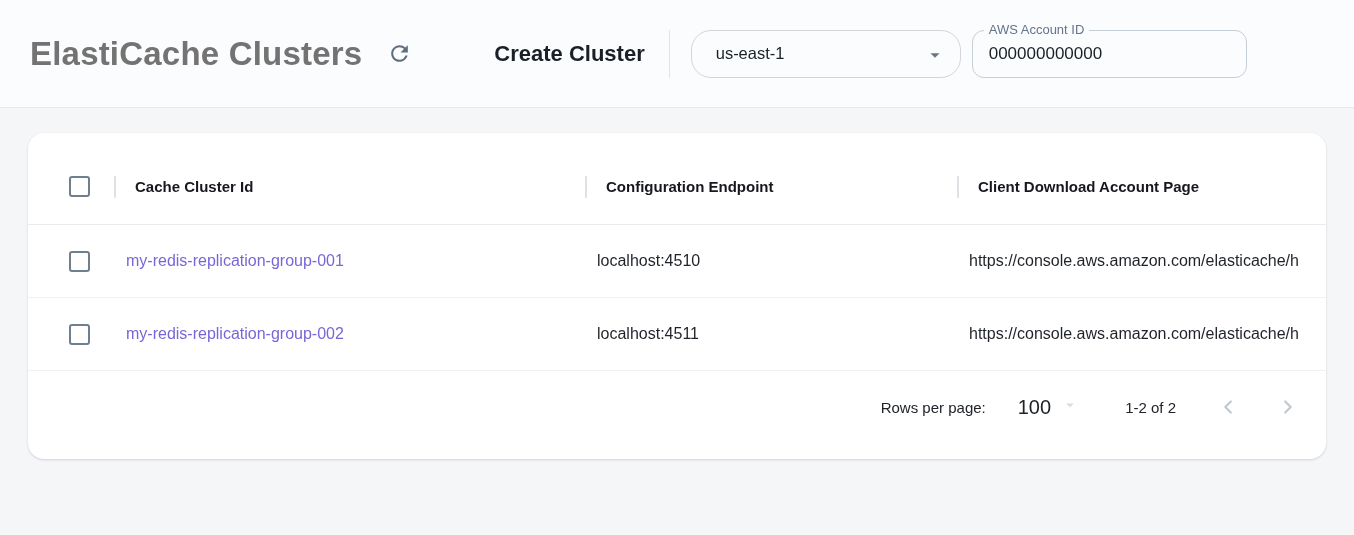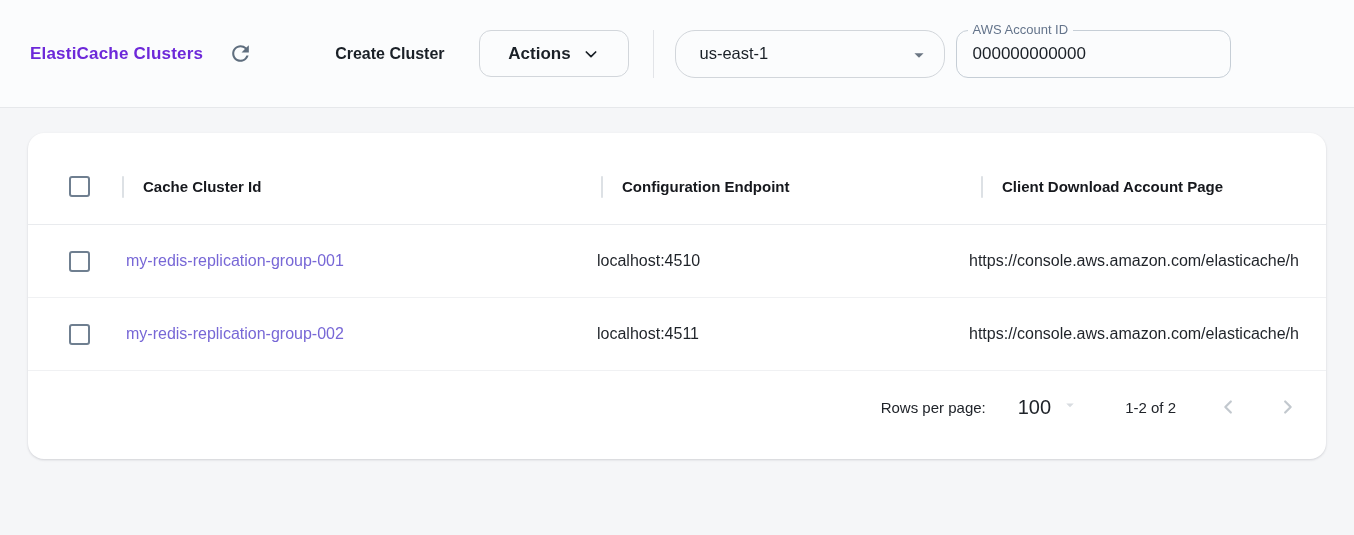--- a/index.html
+++ b/index.html
@@ -13,38 +13,38 @@
   
   .topbar {
     height:108px;
     background:#fbfcfd;
     border-bottom:1px solid #e6e8eb;
     display:flex;
     align-items:center;
     padding-left:30px;
   }
   .page-title {
-    font-size:17px;
+    font-size:33px;
     font-weight:700;
     letter-spacing:.2px;
-    color:#6d28d9;
+    color:#737373;
     white-space:nowrap;
   }
   .refresh-btn {
     margin-left:20px;
     width:34px; height:34px;
     display:flex; align-items:center; justify-content:center;
     border:none; background:transparent; cursor:pointer;
     color:#5f6e7e;
   }
   .text-btn {
     margin-left:78px;
     border:none; background:transparent; cursor:pointer;
     font-family:inherit;
-    font-size:16px; font-weight:700; color:#1a2027;
+    font-size:22px; font-weight:700; color:#1a2027;
     white-space:nowrap;
   }
   .actions-btn {
     margin-left:34px;
     width:150px; height:47px;
     border:1px solid #d2d6db; border-radius:12px;
     background:transparent; cursor:pointer;
     font-family:inherit;
     font-size:17px; font-weight:700; color:#1a2027;
     display:flex; align-items:center; justify-content:center;
@@ -99,21 +99,20 @@
     overflow:hidden;
   }
   .grid-row {
     display:grid;
     grid-template-columns:86px 471px 372px 1fr;
     align-items:center;
   }
   .thead {
     height:76px;
     border-bottom:1px solid #e9ebee;
-    gap:8px;
   }
   .th {
     position:relative;
     height:100%;
     display:flex; align-items:center;
     padding-left:21px;
     font-size:15px; font-weight:700; color:#16181d;
     white-space:nowrap;
   }
   .col-sep {
@@ -182,28 +181,20 @@
   <button class="refresh-btn">
     <span style="display:flex">
       <svg width="25" height="25" viewBox="0 0 24 24" fill="currentColor">
         <path d="M17.65 6.35A7.958 7.958 0 0 0 12 4c-4.42 0-7.99 3.58-7.99 8s3.57 8 7.99 8c3.73 0 6.84-2.55 7.73-6h-2.08A5.99 5.99 0 0 1 12 18c-3.31 0-6-2.69-6-6s2.69-6 6-6c1.66 0 3.14.69 4.22 1.78L13 11h7V4l-2.35 2.35z"></path>
       </svg>
     </span>
   </button>
 
   <button class="text-btn">Create Cluster</button>
 
-  <button class="actions-btn">
-    <span>Actions</span>
-    <span style="display:flex">
-      <svg width="16" height="16" viewBox="0 0 24 24" fill="none" stroke="#1a2027" stroke-width="2.6" stroke-linecap="round" stroke-linejoin="round">
-        <polyline points="5,9 12,16 19,9"></polyline>
-      </svg>
-    </span>
-  </button>
 
   <div class="v-divider"></div>
 
   <div class="region-select">
     <span>us-east-1</span>
     <span class="caret">
       <svg width="22" height="22" viewBox="0 0 24 24" fill="currentColor">
         <path d="M7 10l5 5 5-5z"></path>
       </svg>
     </span>

